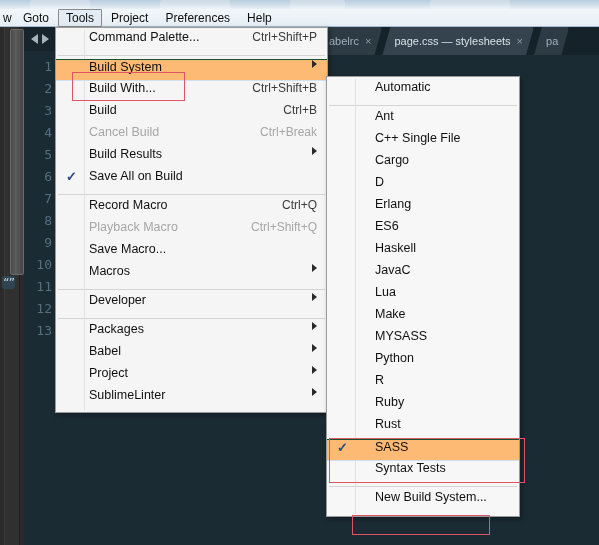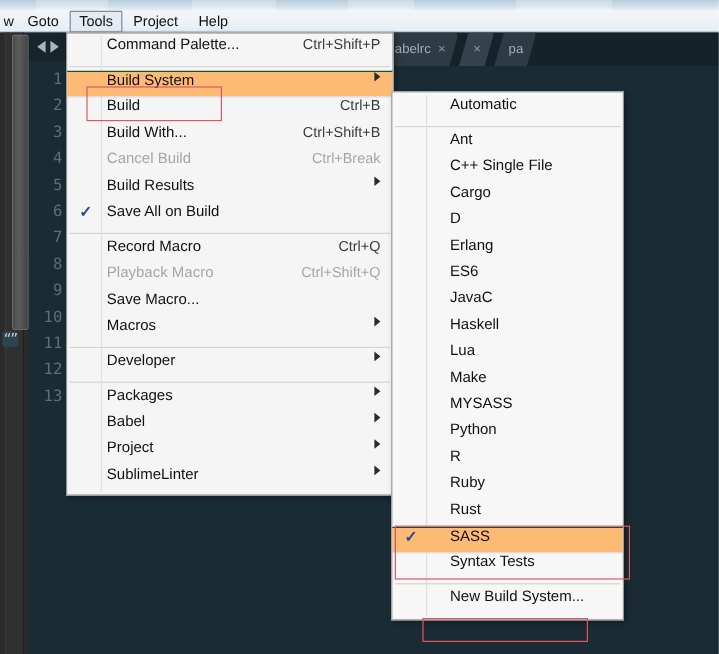--- a/index.html
+++ b/index.html
@@ -305,20 +305,21 @@
   <div class="chrome-ghost" style="left:160px; width:70px;"></div>
   <div class="chrome-ghost" style="left:290px; width:55px;"></div>
   <div class="chrome-ghost" style="left:430px; width:80px;"></div>
 </div>
 
 <div id="menubar">
     <div class="menubar-item clipped">w</div>
     <div class="menubar-item">Goto</div>
     <div class="menubar-item active">Tools</div>
     <div class="menubar-item">Project</div>
+    <div class="menubar-item">Preferences</div>
     <div class="menubar-item">Help</div>
   </div>
 
 <div id="editor-area">
 
   <div id="left-rail">
     <div id="left-scrollbar-track">
       <div id="left-scrollbar-thumb"></div>
     </div>
   </div>
@@ -347,46 +348,47 @@
 
   <div id="right-dark-edge"></div>
   <div id="code-snippet">scss:./c</div>
 
   <div id="tabbar">
       <div class="tab first">
         <span>abelrc</span>
         <span class="tab-close">×</span>
       </div>
       <div class="tab active">
+        <span>page.css — stylesheets</span>
         <span class="tab-close">×</span>
       </div>
       <div class="tab">
         <span>pa</span>
       </div>
     </div>
 </div>
 
 <div id="tools-menu">
   <div class="menu-gutter-line"></div>
 <div class="menu-item">
       <span class="mi-label">Command Palette...</span>
       <span class="mi-shortcut">Ctrl+Shift+P</span>
     </div>
     <div class="menu-sep"></div>
     <div class="menu-item highlighted">
       <span class="mi-label">Build System</span>
       <span class="mi-arrow"></span>
     </div>
     <div class="menu-item">
+      <span class="mi-label">Build With...</span>
+      <span class="mi-shortcut">Ctrl+Shift+B</span>
+    </div>
+    <div class="menu-item">
       <span class="mi-label">Build</span>
       <span class="mi-shortcut">Ctrl+B</span>
-    </div>
-    <div class="menu-item">
-      <span class="mi-label">Build With...</span>
-      <span class="mi-shortcut">Ctrl+Shift+B</span>
     </div>
     <div class="menu-item disabled">
       <span class="mi-label">Cancel Build</span>
       <span class="mi-shortcut">Ctrl+Break</span>
     </div>
     <div class="menu-item">
       <span class="mi-label">Build Results</span>
       <span class="mi-arrow"></span>
     </div>
     <div class="menu-item">
@@ -451,24 +453,24 @@
     <div class="menu-item">
       <span class="mi-label">D</span>
     </div>
     <div class="menu-item">
       <span class="mi-label">Erlang</span>
     </div>
     <div class="menu-item">
       <span class="mi-label">ES6</span>
     </div>
     <div class="menu-item">
+      <span class="mi-label">Haskell</span>
+    </div>
+    <div class="menu-item">
       <span class="mi-label">JavaC</span>
-    </div>
-    <div class="menu-item">
-      <span class="mi-label">Haskell</span>
     </div>
     <div class="menu-item">
       <span class="mi-label">Lua</span>
     </div>
     <div class="menu-item">
       <span class="mi-label">Make</span>
     </div>
     <div class="menu-item">
       <span class="mi-label">MYSASS</span>
     </div>

